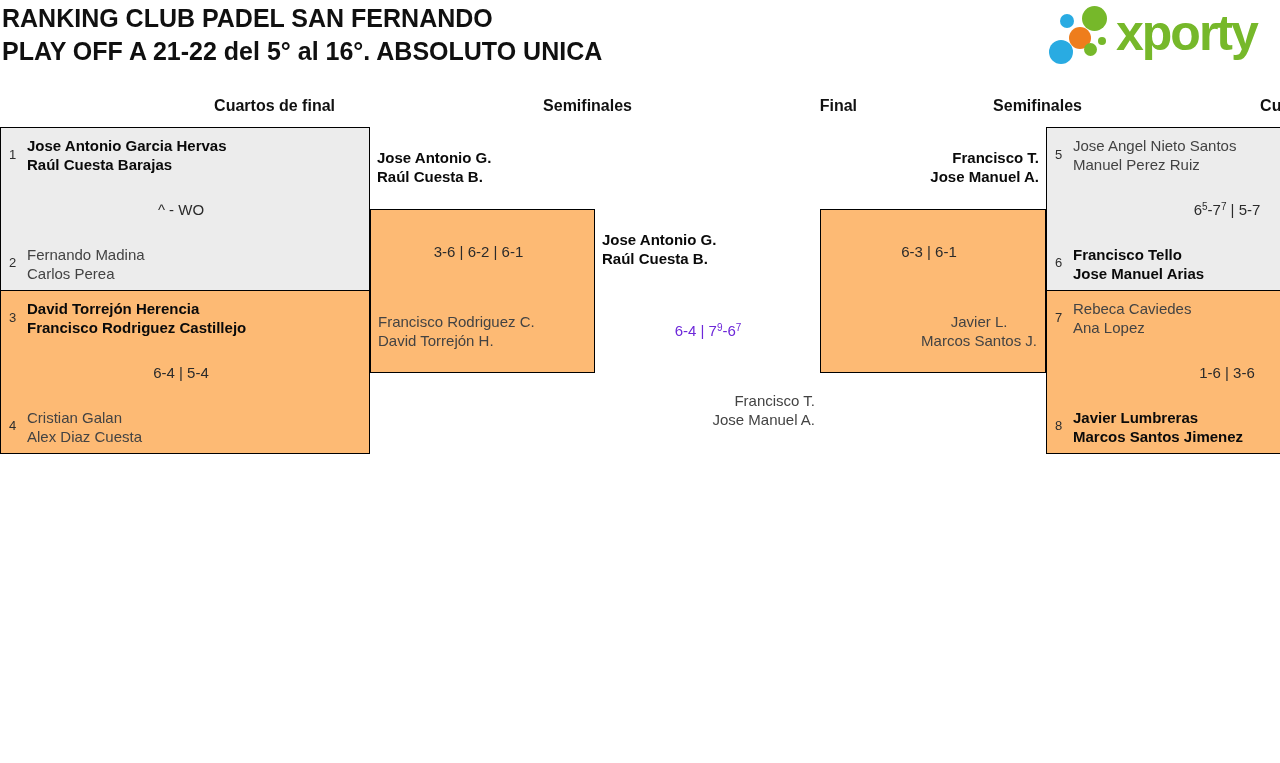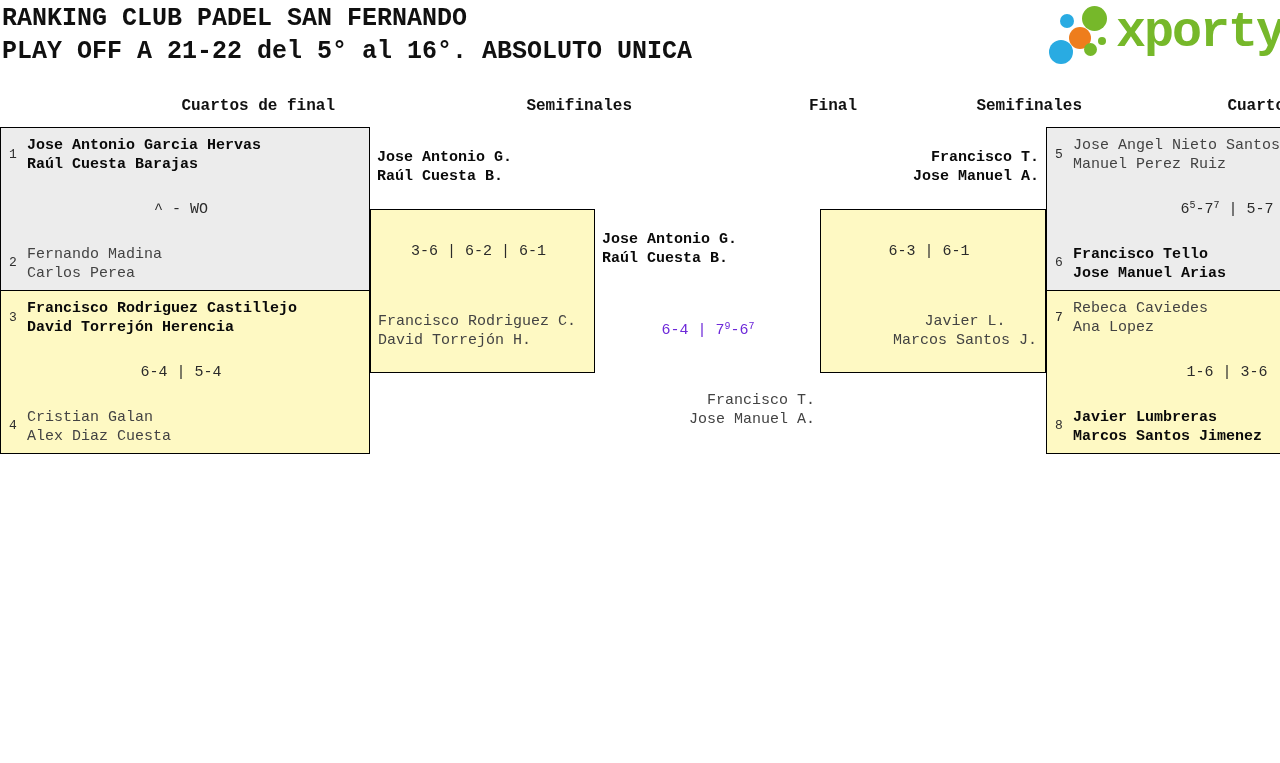--- a/index.html
+++ b/index.html
@@ -1,17 +1,17 @@
 <!DOCTYPE html>
 <html><head>
 <meta charset="utf-8">
 <style>
   html,body{margin:0;padding:0;background:#fff;}
   .page{position:relative;width:1280px;height:607px;background:#ffffff;overflow:hidden;
-        font-family:Liberation Mono, monospace;color:#222;}
+        font-family:Liberation Sans, sans-serif;color:#222;}
 
   
   .title{position:absolute;left:2px;top:2px;font-size:25px;line-height:33px;font-weight:700;color:#101010;}
 
   
   .logo{position:absolute;left:1045px;top:0;width:235px;height:75px;}
   .dot{position:absolute;border-radius:50%;}
   .dot-blue-small{left:15px;top:14px;width:14px;height:14px;background:#29abe2;}
   .dot-green-big{left:37px;top:6px;width:25px;height:25px;background:#76b82a;}
   .dot-orange{left:24px;top:27px;width:22px;height:22px;background:#ee7d1c;}
@@ -20,21 +20,21 @@
   .dot-green-tiny{left:53px;top:37px;width:8px;height:8px;background:#76b82a;}
   .logo-text{position:absolute;left:71px;top:4px;font-size:50px;font-weight:700;
              letter-spacing:-2px;color:#76b82a;}
 
   
   .col-header{position:absolute;top:97px;width:300px;text-align:right;
               font-size:16px;font-weight:700;color:#111;}
   .ch-0{left:35px;} .ch-1{left:332px;} .ch-2{left:557px;} .ch-3{left:782px;} .ch-4{left:1081px;}
 
   
-  .match{position:absolute;box-sizing:border-box;border:1px solid #000;background:#fef9c3;}
+  .match{position:absolute;box-sizing:border-box;border:1px solid #000;background:#fdba74;}
   .qf{width:370px;height:164px;}
   .grey{background:#ececec;}
   .qf-l1{left:0;top:127px;} .qf-l2{left:0;top:290px;}
   .qf-r1{left:1046px;top:127px;} .qf-r2{left:1046px;top:290px;}
   .sf{width:225px;height:164px;top:209px;}
   .sf-l{left:370px;} .sf-r{left:820px;width:226px;padding-left:24px;}
 
   .seed{position:absolute;left:8px;width:16px;font-size:13px;line-height:16px;color:#2e2e2e;}
   .seed-top{top:19px;} .seed-bottom{top:127px;}
   .team{position:absolute;left:26px;font-size:15px;line-height:19px;color:#434343;}
@@ -95,22 +95,22 @@
     <span class="seed seed-bottom">2</span>
     <div class="team team-bottom">
       <div>Fernando Madina</div>
       <div>Carlos Perea</div>
     </div>
   </div>
 
   <div class="match qf qf-l2">
     <span class="seed seed-top">3</span>
     <div class="team team-top bold">
+      <div>David Torrejón Herencia</div>
       <div>Francisco Rodriguez Castillejo</div>
-      <div>David Torrejón Herencia</div>
     </div>
     <div class="score">6-4 | 5-4</div>
     <span class="seed seed-bottom">4</span>
     <div class="team team-bottom">
       <div>Cristian Galan</div>
       <div>Alex Diaz Cuesta</div>
     </div>
   </div>
 
   <div class="match qf qf-r1 grey">

